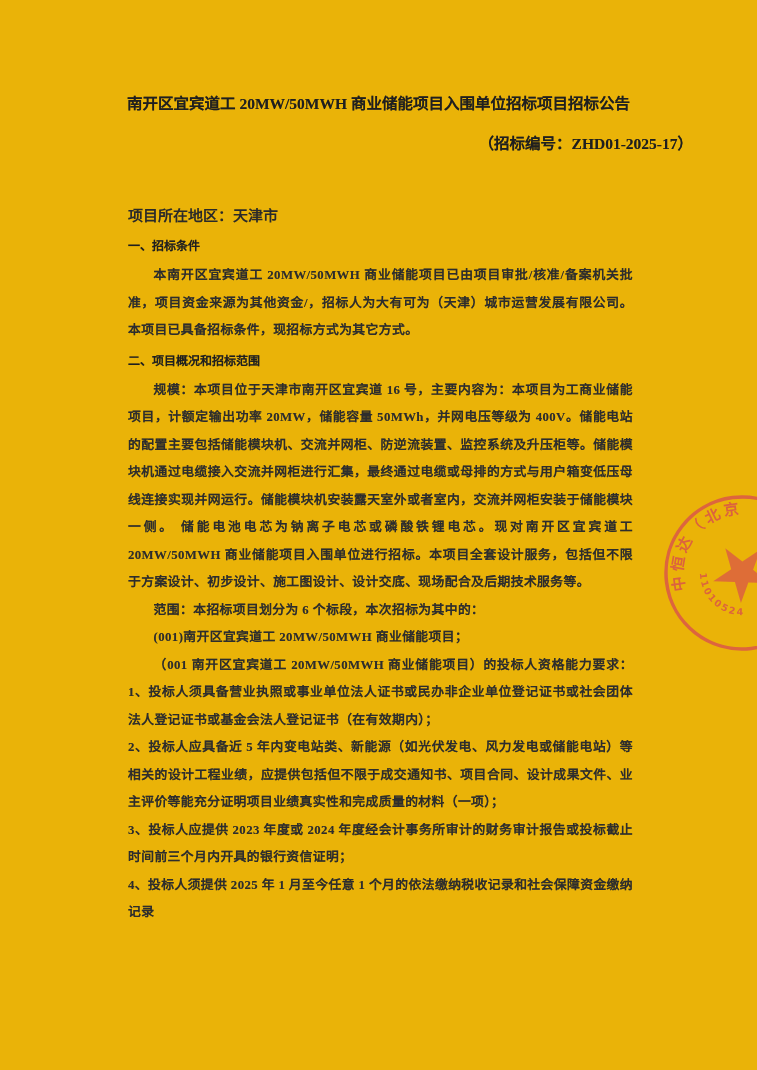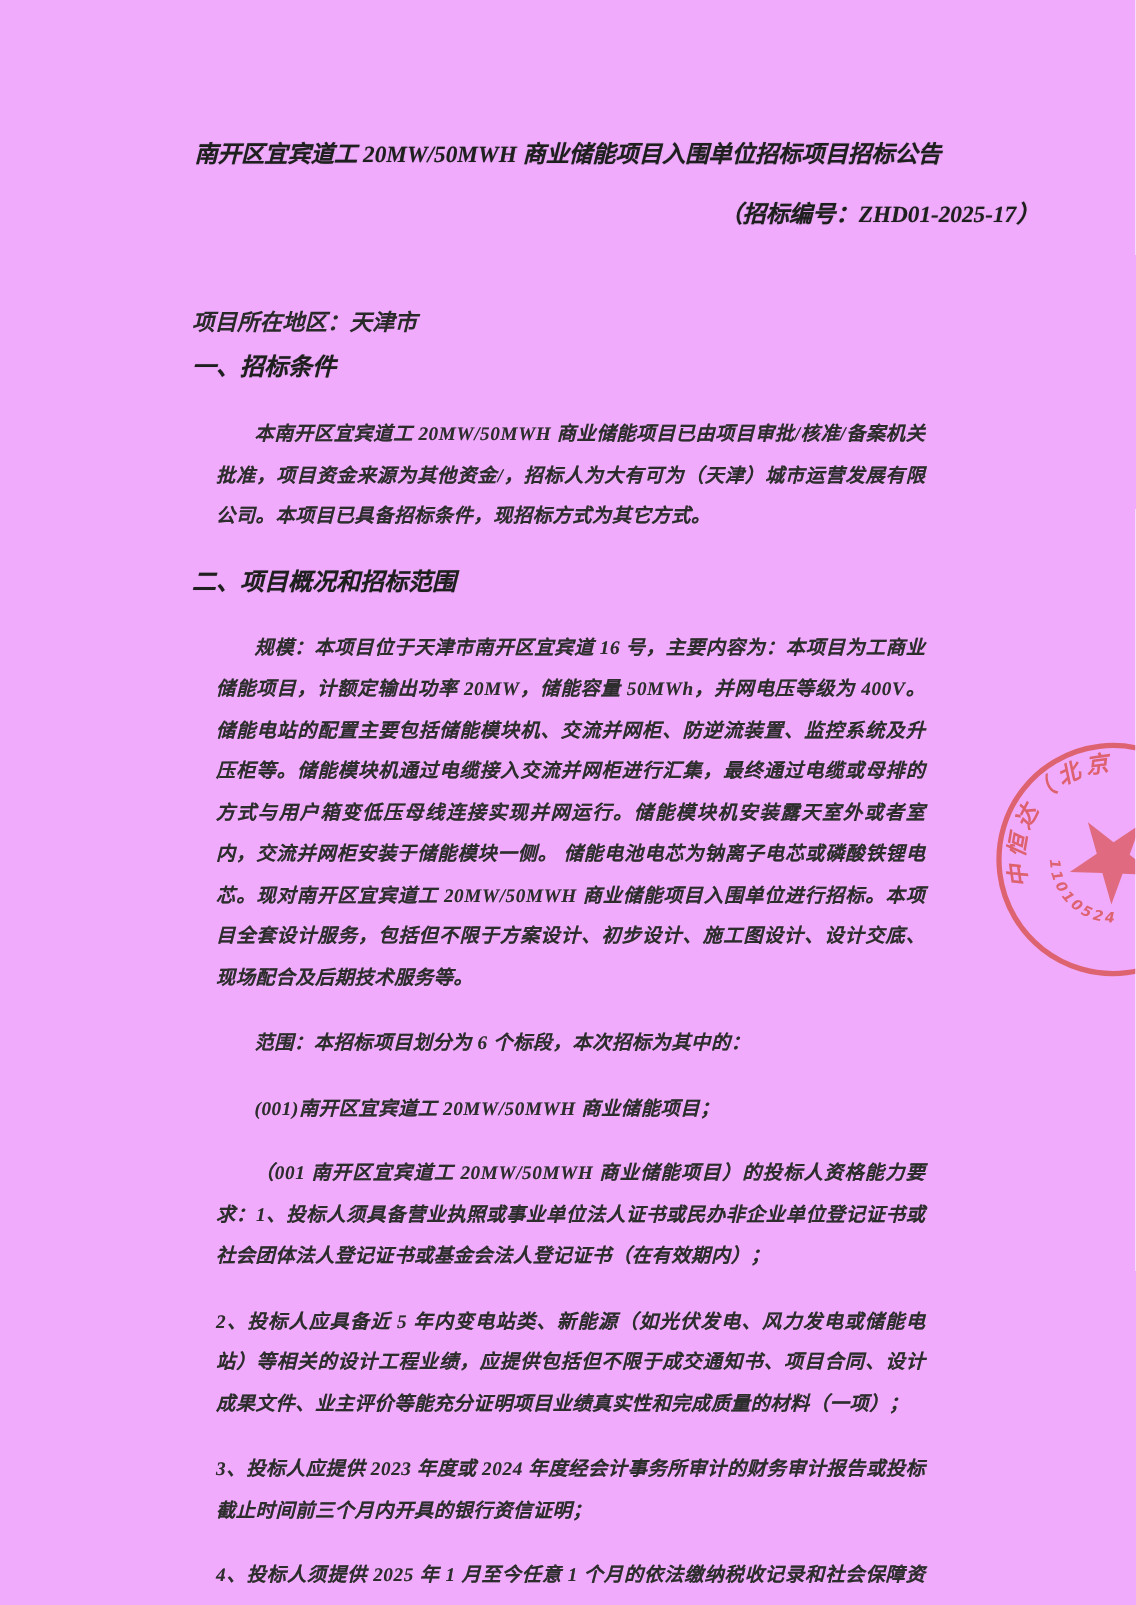--- a/index.html
+++ b/index.html
@@ -4,25 +4,24 @@
 <style>
   html, body {
     margin: 0;
     padding: 0;
     background: #ffffff;
   }
   .page {
     position: relative;
     width: 757px;
     height: 1070px;
-    background: #f0abfc;
+    background: #eab308;
     overflow: hidden;
     font-family: "Liberation Serif", "DejaVu Serif", serif;
     color: #2d2d2d;
-    font-style: italic;
   }
   .doc-title {
     margin: 92px 64px 0 64px;
     font-size: 15.5px;
     font-weight: bold;
     line-height: 24px;
     text-align: center;
     color: #1f1f1f;
     text-shadow: 0 0 0.6px rgba(40,40,40,0.55);
   }
@@ -41,28 +40,28 @@
   }
   .location-line {
     margin: 46px 0 0 0;
     font-size: 15px;
     font-weight: bold;
     line-height: 28px;
     color: #2a2a2a;
   }
   .sec-heading {
     margin: 2px 0 2px 0;
-    font-size: 16px;
+    font-size: 12px;
     font-weight: bold;
     line-height: 28px;
     color: #1f1f1f;
     text-shadow: 0 0 0.5px rgba(40,40,40,0.5);
   }
   .body-para {
-    margin: 16px;
+    margin: 0;
     font-size: 12.8px;
     letter-spacing: 0.4px;
     line-height: 27.5px;
     text-align: justify;
     color: #2d2d2d;
     font-weight: bold;
     text-shadow: 0 0 0.4px rgba(45,45,45,0.4);
   }
   .body-para.indent {
     text-indent: 2em;

